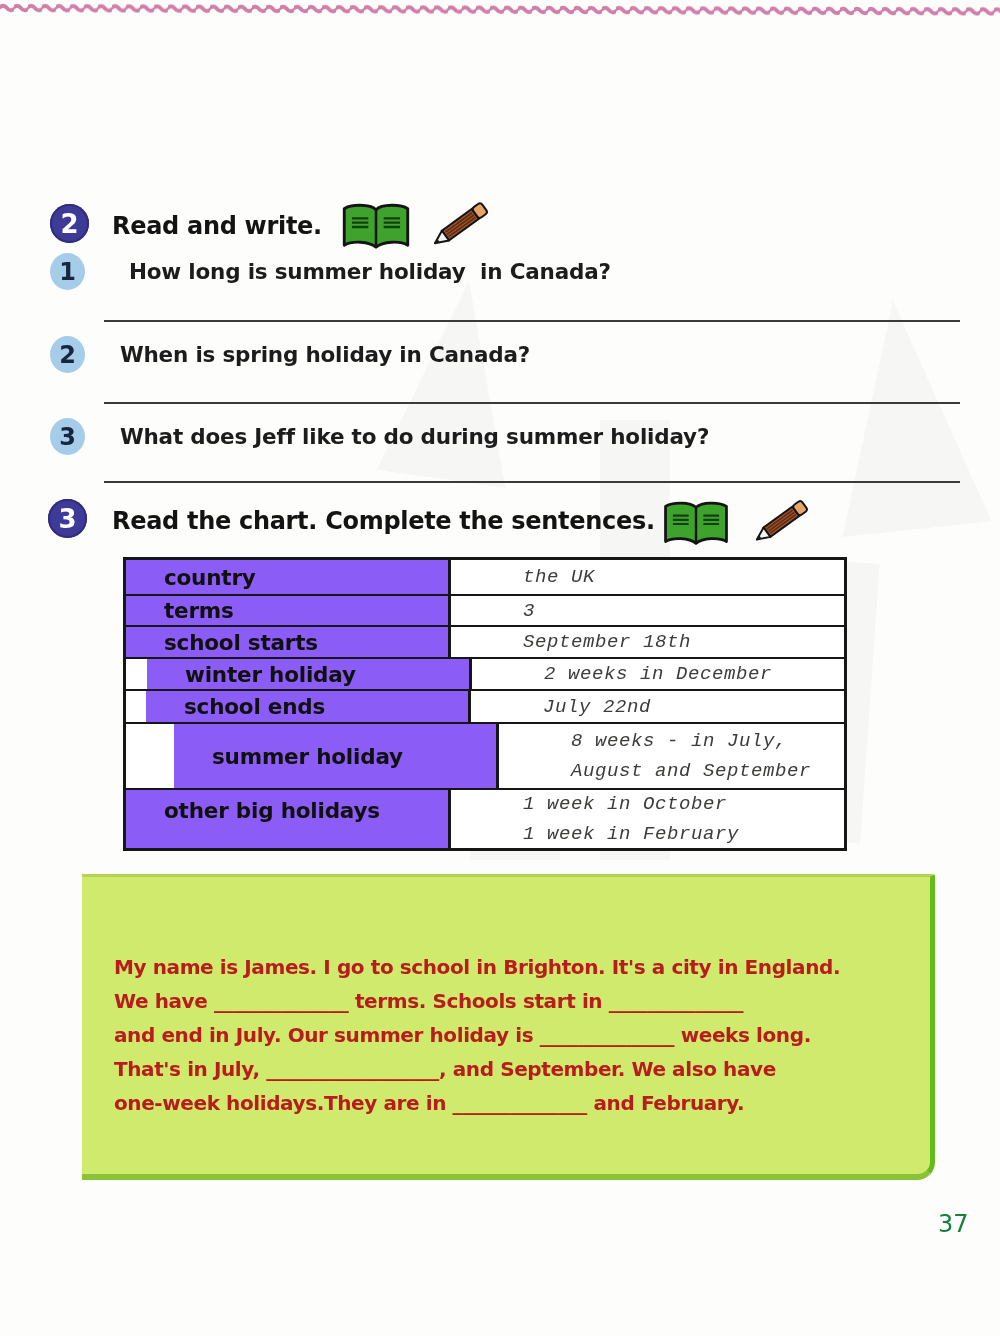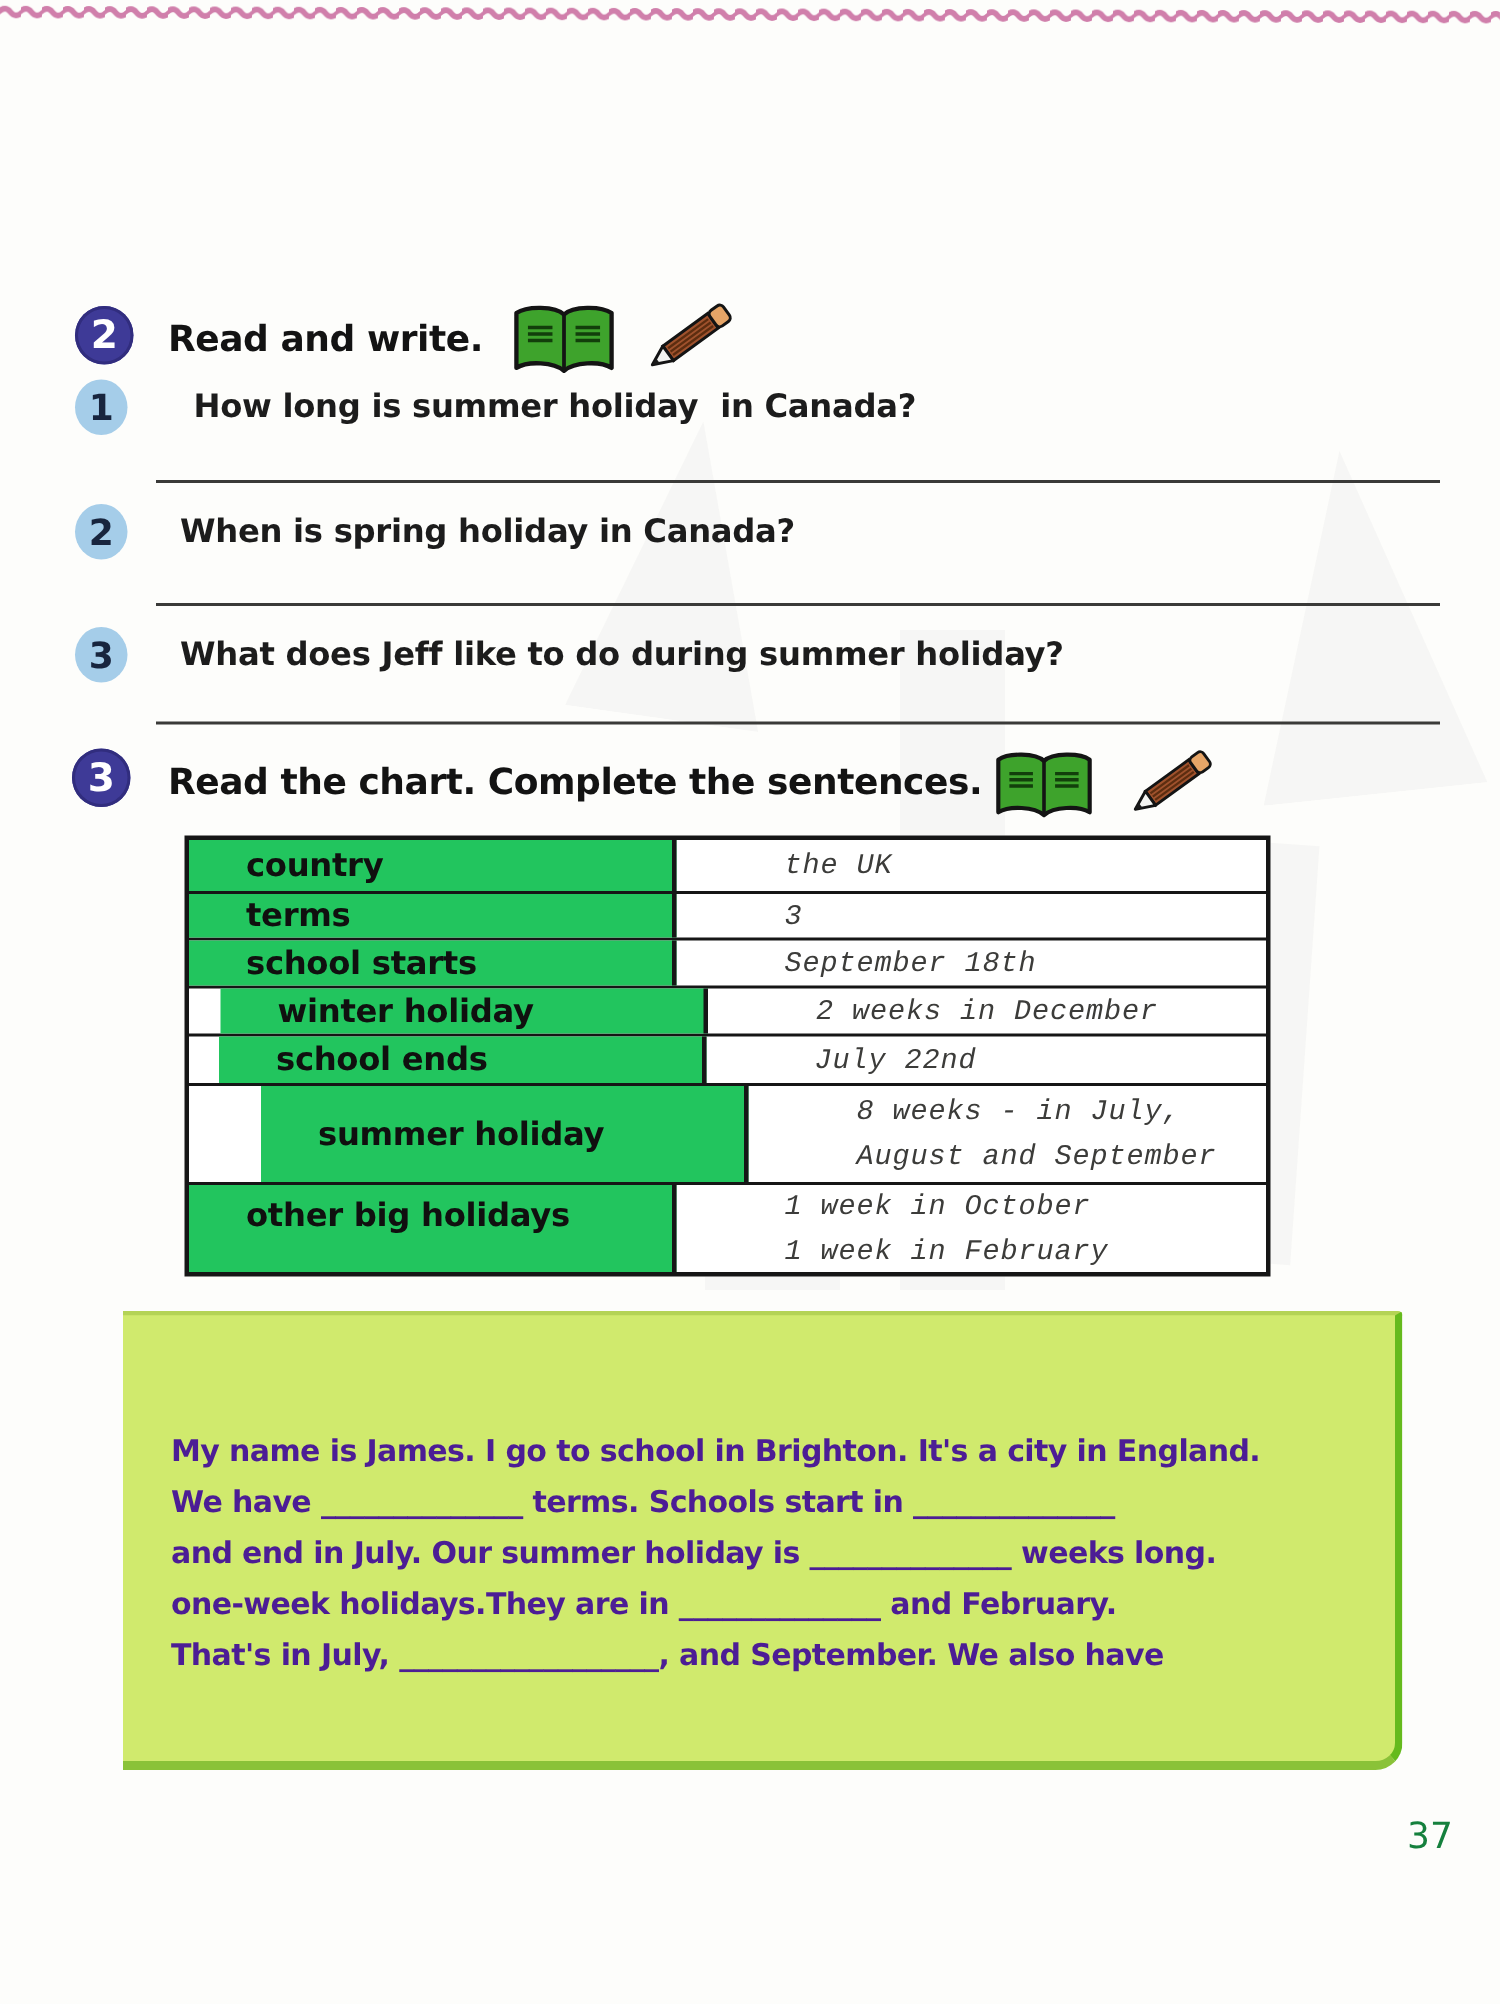--- a/index.html
+++ b/index.html
@@ -28,34 +28,34 @@
     font-size:24px; font-weight:bold; z-index:2; }
   .q-text { font-size:21.5px; font-weight:bold; color:#1c1c1c; letter-spacing:-0.2px;
     white-space:pre; z-index:2; }
   .answer-line { height:2px; background:#3a3a38; z-index:2; }
 
   
   .chart { left:123px; top:557px; width:724px; border:3px solid #161616;
     background:#ffffff; z-index:2; }
   .trow { display:flex; border-top:2px solid #161616; }
   .trow:first-child { border-top:none; }
-  .tlabel { width:325px; background:#22c55e; border-right:3px solid #161616;
+  .tlabel { width:325px; background:#8b5cf6; border-right:3px solid #161616;
     font-size:21.5px; font-weight:bold; color:#10100f; letter-spacing:-0.2px;
     padding-left:38px; display:flex; flex-direction:column; justify-content:center; }
   .tvalue { flex:1; padding-left:72px; display:flex; flex-direction:column; justify-content:center;
     font-family:Liberation Mono, monospace; font-style:italic; font-size:19px; color:#3c3c3a;
     letter-spacing:.6px;border-radius:16px; }
   .tvalue span { display:block; line-height:30px; white-space:pre; }
 
   
   .greenbox { left:82px; top:874px; width:853px; height:306px; background:#d0ea6d;
     border-top:3px solid #b4d355; border-right:5px solid #65ba1d; border-bottom:6px solid #8ac238;
     border-bottom-right-radius:18px; border-top-right-radius:3px; z-index:2; }
   .passage { left:114px; top:950px; z-index:3; }
-  .passage .pline { font-size:20px; font-weight:bold; color:#4c1d95; line-height:34px;
+  .passage .pline { font-size:20px; font-weight:bold; color:#b91c1c; line-height:34px;
     letter-spacing:-0.4px; white-space:pre; }
 
   .page-num { font-size:24px; color:#15803d; z-index:2; letter-spacing:0; }
 
   svg { display:block; }
 </style>
 </head>
 <body>
 
 <div class="wm" style="left:390px; top:280px; width:130px; height:200px; clip-path:polygon(50% 0,100% 100%,0 100%); transform:rotate(8deg);"></div>
@@ -180,17 +180,17 @@
       <span>1 week in February</span>
     </div>
   </div>
 </div>
 
 <div class="abs greenbox"></div>
 <div class="abs passage">
   <div class="pline">My name is James. I go to school in Brighton. It's a city in England.</div>
   <div class="pline">We have ______________ terms. Schools start in ______________</div>
   <div class="pline">and end in July. Our summer holiday is ______________ weeks long.</div>
+  <div class="pline">That's in July, __________________, and September. We also have</div>
   <div class="pline">one-week holidays.They are in ______________ and February.</div>
-  <div class="pline">That's in July, __________________, and September. We also have</div>
 </div>
 
 <div class="abs page-num" style="left:938px; top:1210px;">37</div>
 
 </body></html>

